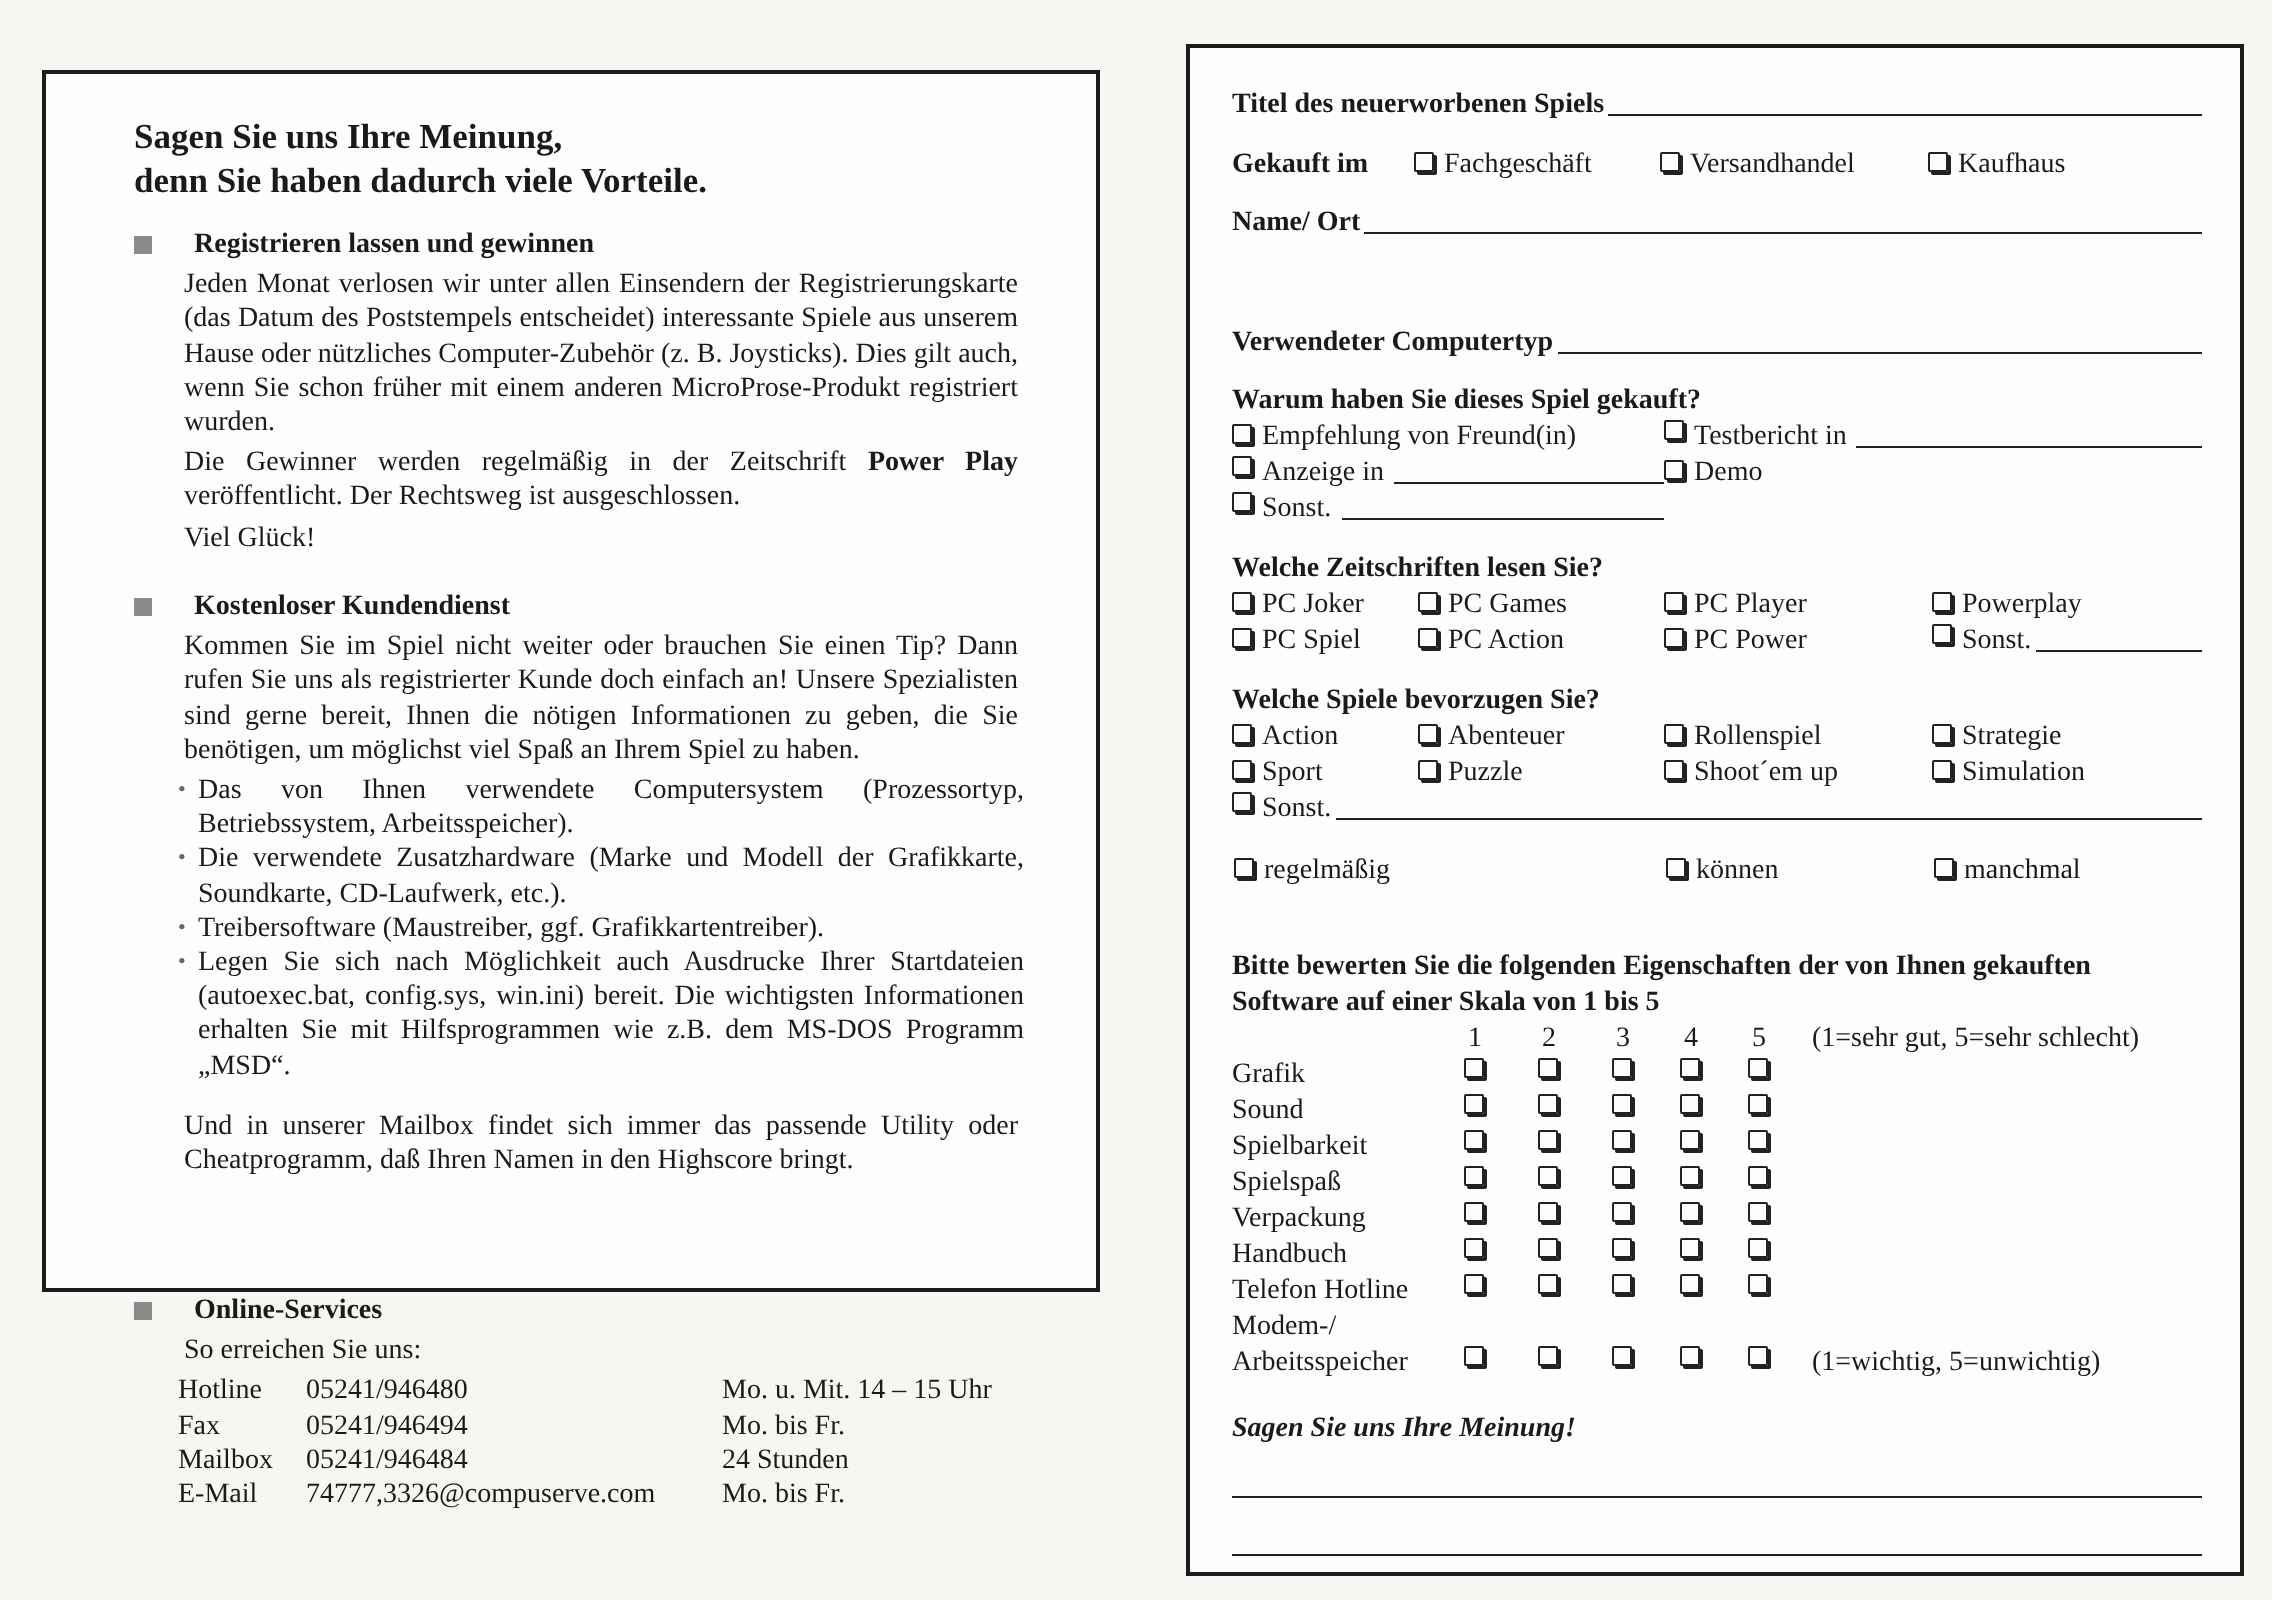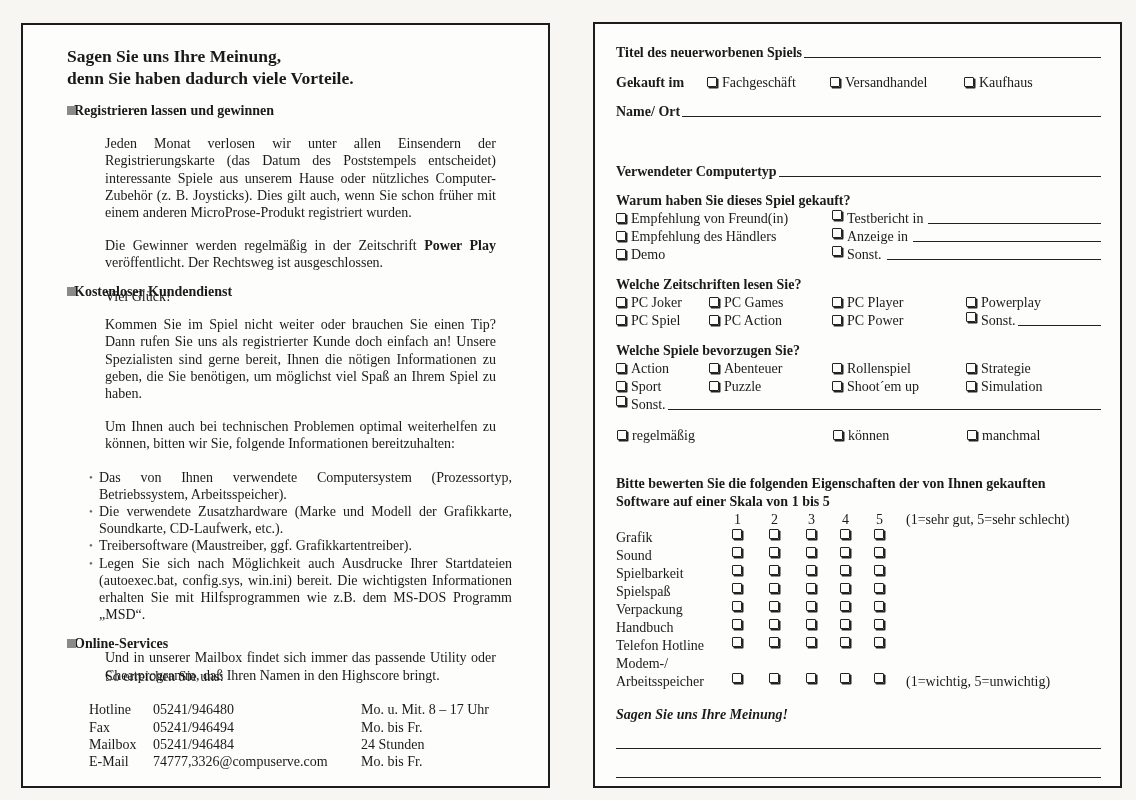--- a/index.html
+++ b/index.html
@@ -1,28 +1,28 @@
 <!DOCTYPE html>
 <html><head>
 <meta charset="utf-8">
 <style>
   html,body{margin:0;padding:0;}
   body{width:1136px;height:800px;background:#f7f6f2;position:relative;overflow:hidden;
        font-family:"Liberation Serif","DejaVu Serif",serif;color:#1a1a1a;}
   .panel{position:absolute;background:#fdfdfb;border:2px solid #1c1c1c;box-sizing:border-box;}
-  #left{left:21px;top:23px;width:529px;height:765px;}
+  #left{left:21px;top:35px;width:529px;height:611px;}
   #right{left:593px;top:22px;width:529px;height:766px;}
 
   
   .lhead{position:absolute;left:44px;top:20px;font-weight:bold;font-size:17.5px;line-height:22px;}
   .sec{position:absolute;left:44px;width:445px;font-size:14px;line-height:17.2px;}
   .sec .bul{position:absolute;left:0;top:4px;width:9px;height:9px;background:#8a8a8a;}
-  .sec .title{margin-left:7px;font-weight:bold;}
+  .sec .title{margin-left:30px;font-weight:bold;}
   .sec .body{margin-left:22px;}
-  .sec p{margin:16px;}
+  .sec p{margin:3px;}
   .just{text-align:justify;}
   .sec ul{list-style:none;margin:0;padding:0;}
   .sec ul li{position:relative;padding-left:10px;text-align:justify;}
   .sec ul li:before{content:"•";position:absolute;left:0;top:0;font-size:11px;color:#666;}
   .gap{height:10px;}
   .contact{display:grid;grid-template-columns:64px 208px 1fr;}
 
   
   .r{position:absolute;left:21px;width:485px;font-size:14px;line-height:18px;}
   .b{font-weight:bold;}
@@ -55,41 +55,40 @@
       <p class="just"><span>Die Gewinner werden regelmäßig in der Zeitschrift </span><b>Power Play</b><span> veröffentlicht. Der Rechtsweg ist ausgeschlossen.</span></p>
       <p>Viel Glück!</p>
     </div>
   </div>
 
   <div class="sec" style="top:258px;">
     <span class="bul"></span>
     <div class="title">Kostenloser Kundendienst</div>
     <div class="body">
       <p class="just">Kommen Sie im Spiel nicht weiter oder brauchen Sie einen Tip? Dann rufen Sie uns als registrierter Kunde doch einfach an! Unsere Spezialisten sind gerne bereit, Ihnen die nötigen Informationen zu geben, die Sie benötigen, um möglichst viel Spaß an Ihrem Spiel zu haben.</p>
-      <p class="just">Um Ihnen auch bei technischen Problemen optimal weiterhelfen zu können, bitten wir Sie, folgende Informationen bereitzuhalten:</p>
       <ul>
         <li>Das von Ihnen verwendete Computersystem (Prozessortyp, Betriebssystem, Arbeitsspeicher).</li>
         <li>Die verwendete Zusatzhardware (Marke und Modell der Grafikkarte, Soundkarte, CD-Laufwerk, etc.).</li>
         <li>Treibersoftware (Maustreiber, ggf. Grafikkartentreiber).</li>
         <li>Legen Sie sich nach Möglichkeit auch Ausdrucke Ihrer Startdateien (autoexec.bat, config.sys, win.ini) bereit. Die wichtigsten Informationen erhalten Sie mit Hilfsprogrammen wie z.B. dem MS-DOS Programm „MSD“.</li>
       </ul>
       <div class="gap"></div>
       <p class="just">Und in unserer Mailbox findet sich immer das passende Utility oder Cheatprogramm, daß Ihren Namen in den Highscore bringt.</p>
     </div>
   </div>
 
   <div class="sec" style="top:610px;">
     <span class="bul"></span>
     <div class="title">Online-Services</div>
     <div class="body">
       <p>So erreichen Sie uns:</p>
       <div class="contact">
         <span>Hotline</span>
           <span>05241/946480</span>
-          <span>Mo. u. Mit. 8 – 17 Uhr</span>
+          <span>Mo. u. Mit. 14 – 15 Uhr</span>
         <span>Fax</span>
           <span>05241/946494</span>
           <span>Mo. bis Fr.</span>
         <span>Mailbox</span>
           <span>05241/946484</span>
           <span>24 Stunden</span>
         <span>E-Mail</span>
           <span>74777,3326@compuserve.com</span>
           <span>Mo. bis Fr.</span>
       </div>
@@ -123,21 +122,20 @@
 
   <div class="r" style="top:168px;">
     <div class="b">Warum haben Sie dieses Spiel gekauft?</div>
     <div class="grid2">
       <span><span class="cb"></span><span>Empfehlung von Freund(in)</span></span>
       <span class="lineField">
           <span class="cb" style="margin-bottom:4px"></span>
           <span>Testbericht in</span>
           <span class="uline" style="margin-left:5px"></span>
         </span>
-      <span><span class="cb"></span><span>Empfehlung des Händlers</span></span>
       <span class="lineField">
           <span class="cb" style="margin-bottom:4px"></span>
           <span>Anzeige in</span>
           <span class="uline" style="margin-left:5px"></span>
         </span>
       <span><span class="cb"></span><span>Demo</span></span>
       <span class="lineField">
           <span class="cb" style="margin-bottom:4px"></span>
           <span>Sonst.</span>
           <span class="uline" style="margin-left:5px"></span>

